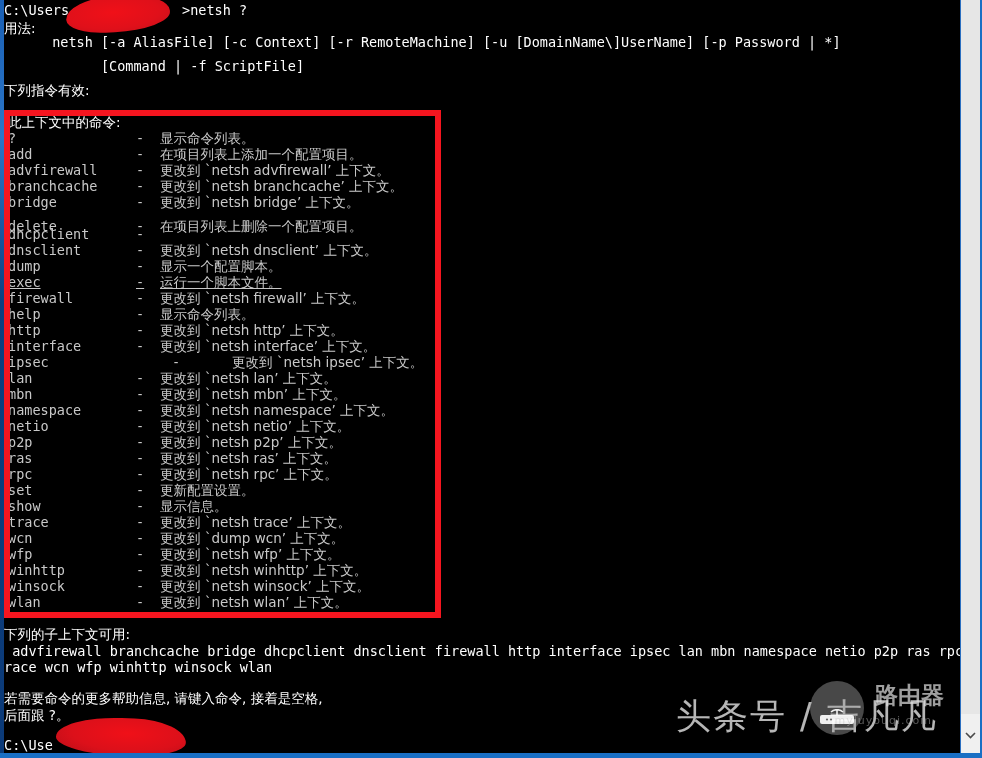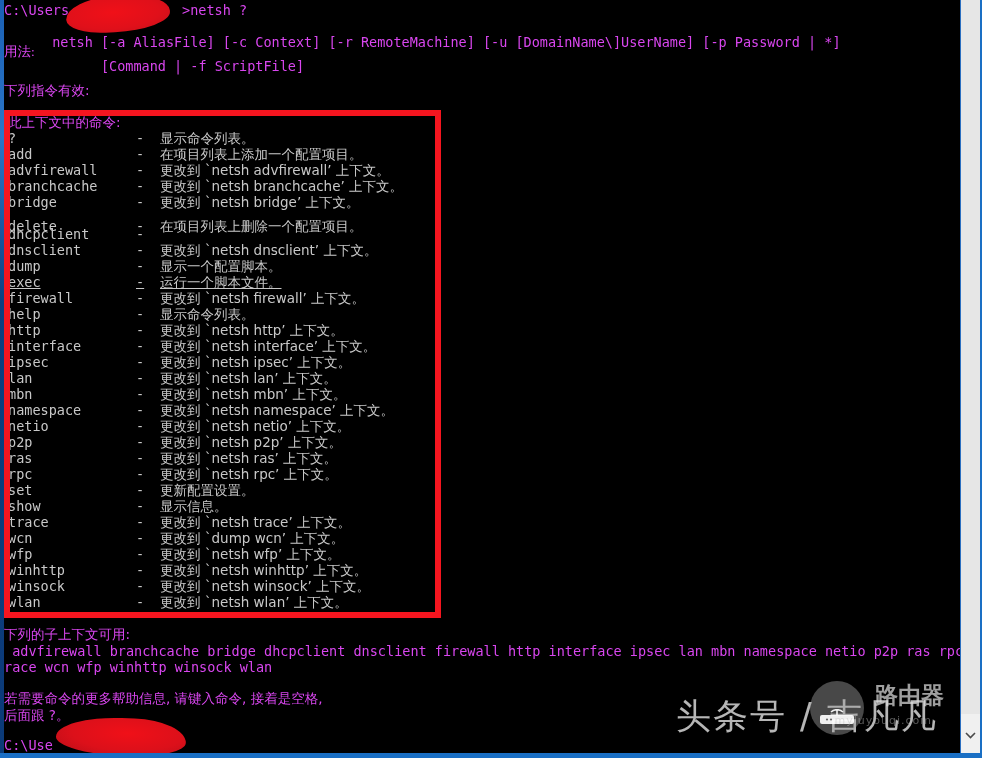--- a/index.html
+++ b/index.html
@@ -48,21 +48,21 @@
     background: #000000;
     overflow: hidden;
   }
 
   .line {
     position: absolute;
     left: 0;
     height: 16px;
     line-height: 16px;
     font-size: 13.5px;
-    color: #d946ef;
+    color: #ffffff;
     white-space: pre;
     letter-spacing: 0px;
     font-family: "DejaVu Sans Mono", "Liberation Mono", monospace;
   }
   .line.cjk {
     font-family: "DejaVu Sans", "Liberation Sans", sans-serif;
   }
 
   
   .cmdrow {
@@ -217,21 +217,21 @@
 
 <div id="console-window">
 
   <div id="window-border-left"></div>
 
   <div id="console-surface">
 
     <div class="line" style="top:2px;"><span>C:\Users</span></div>
     <div class="line" style="top:2px; left:178px;">&gt;netsh ?</div>
 
-    <div class="line cjk" style="top:44px;font-family:Liberation Serif, serif;">用法:</div>
+    <div class="line cjk" style="top:20px;">用法:</div>
     <div class="line" style="top:34px; left:40px;"> netsh [-a AliasFile] [-c Context] [-r RemoteMachine] [-u [DomainName\]UserName] [-p Password | *]</div>
     <div class="line" style="top:58px; left:40px;">       [Command | -f ScriptFile]</div>
 
     <div class="line cjk" style="top:82px;">下列指令有效:</div>
 
     <div class="line cjk" style="top:114px; left:4px;">此上下文中的命令:</div>
 
     <div id="command-list">
         <div class="cmdrow" style="top: 130px; left: 4px;"><span class="cmd-name">?</span><span class="cmd-dash">-</span><span class="cmd-desc">显示命令列表。</span></div>
         <div class="cmdrow" style="top: 146px; left: 4px;"><span class="cmd-name">add</span><span class="cmd-dash">-</span><span class="cmd-desc">在项目列表上添加一个配置项目。</span></div>
@@ -240,21 +240,21 @@
         <div class="cmdrow" style="top: 194px; left: 4px;"><span class="cmd-name">bridge</span><span class="cmd-dash">-</span><span class="cmd-desc">更改到 `netsh bridge’ 上下文。</span></div>
         <div class="cmdrow" style="top: 218px; left: 4px;"><span class="cmd-name">delete</span><span class="cmd-dash">-</span><span class="cmd-desc">在项目列表上删除一个配置项目。</span></div>
         <div class="cmdrow" style="top: 226px; left: 4px;"><span class="cmd-name">dhcpclient</span><span class="cmd-dash">-</span></div>
         <div class="cmdrow" style="top: 242px; left: 4px;"><span class="cmd-name">dnsclient</span><span class="cmd-dash">-</span><span class="cmd-desc">更改到 `netsh dnsclient’ 上下文。</span></div>
         <div class="cmdrow" style="top: 258px; left: 4px;"><span class="cmd-name">dump</span><span class="cmd-dash">-</span><span class="cmd-desc">显示一个配置脚本。</span></div>
         <div class="cmdrow" style="top: 274px; left: 4px; text-decoration: underline;"><span class="cmd-name">exec</span><span class="cmd-dash">-</span><span class="cmd-desc">运行一个脚本文件。</span></div>
         <div class="cmdrow" style="top: 290px; left: 4px;"><span class="cmd-name">firewall</span><span class="cmd-dash">-</span><span class="cmd-desc">更改到 `netsh firewall’ 上下文。</span></div>
         <div class="cmdrow" style="top: 306px; left: 4px;"><span class="cmd-name">help</span><span class="cmd-dash">-</span><span class="cmd-desc">显示命令列表。</span></div>
         <div class="cmdrow" style="top: 322px; left: 4px;"><span class="cmd-name">http</span><span class="cmd-dash">-</span><span class="cmd-desc">更改到 `netsh http’ 上下文。</span></div>
         <div class="cmdrow" style="top: 338px; left: 4px;"><span class="cmd-name">interface</span><span class="cmd-dash">-</span><span class="cmd-desc">更改到 `netsh interface’ 上下文。</span></div>
-        <div class="cmdrow" style="top: 354px; left: 4px;"><span class="cmd-name">ipsec</span><span class="cmd-dash">-</span><span class="cmd-desc">更改到 `netsh ipsec’ 上下文。</span></div>
+        <div class="cmdrow" style="top: 354px; left: 4px; gap: 36px;"><span class="cmd-name">ipsec</span><span class="cmd-dash">-</span><span class="cmd-desc">更改到 `netsh ipsec’ 上下文。</span></div>
         <div class="cmdrow" style="top: 370px; left: 4px;"><span class="cmd-name">lan</span><span class="cmd-dash">-</span><span class="cmd-desc">更改到 `netsh lan’ 上下文。</span></div>
         <div class="cmdrow" style="top: 386px; left: 4px;"><span class="cmd-name">mbn</span><span class="cmd-dash">-</span><span class="cmd-desc">更改到 `netsh mbn’ 上下文。</span></div>
         <div class="cmdrow" style="top: 402px; left: 4px;"><span class="cmd-name">namespace</span><span class="cmd-dash">-</span><span class="cmd-desc">更改到 `netsh namespace’ 上下文。</span></div>
         <div class="cmdrow" style="top: 418px; left: 4px;"><span class="cmd-name">netio</span><span class="cmd-dash">-</span><span class="cmd-desc">更改到 `netsh netio’ 上下文。</span></div>
         <div class="cmdrow" style="top: 434px; left: 4px;"><span class="cmd-name">p2p</span><span class="cmd-dash">-</span><span class="cmd-desc">更改到 `netsh p2p’ 上下文。</span></div>
         <div class="cmdrow" style="top: 450px; left: 4px;"><span class="cmd-name">ras</span><span class="cmd-dash">-</span><span class="cmd-desc">更改到 `netsh ras’ 上下文。</span></div>
         <div class="cmdrow" style="top: 466px; left: 4px;"><span class="cmd-name">rpc</span><span class="cmd-dash">-</span><span class="cmd-desc">更改到 `netsh rpc’ 上下文。</span></div>
         <div class="cmdrow" style="top: 482px; left: 4px;"><span class="cmd-name">set</span><span class="cmd-dash">-</span><span class="cmd-desc">更新配置设置。</span></div>
         <div class="cmdrow" style="top: 498px; left: 4px;"><span class="cmd-name">show</span><span class="cmd-dash">-</span><span class="cmd-desc">显示信息。</span></div>
         <div class="cmdrow" style="top: 514px; left: 4px;"><span class="cmd-name">trace</span><span class="cmd-dash">-</span><span class="cmd-desc">更改到 `netsh trace’ 上下文。</span></div>

